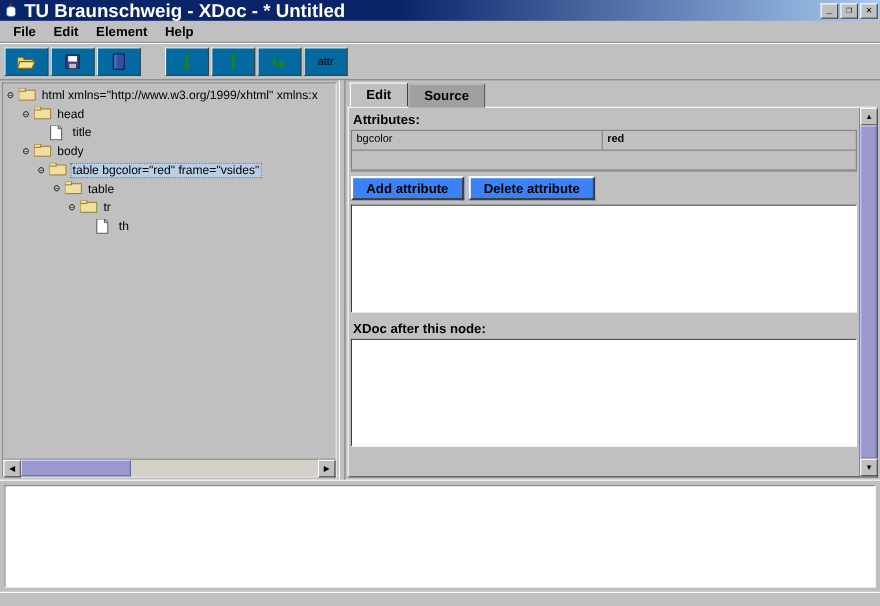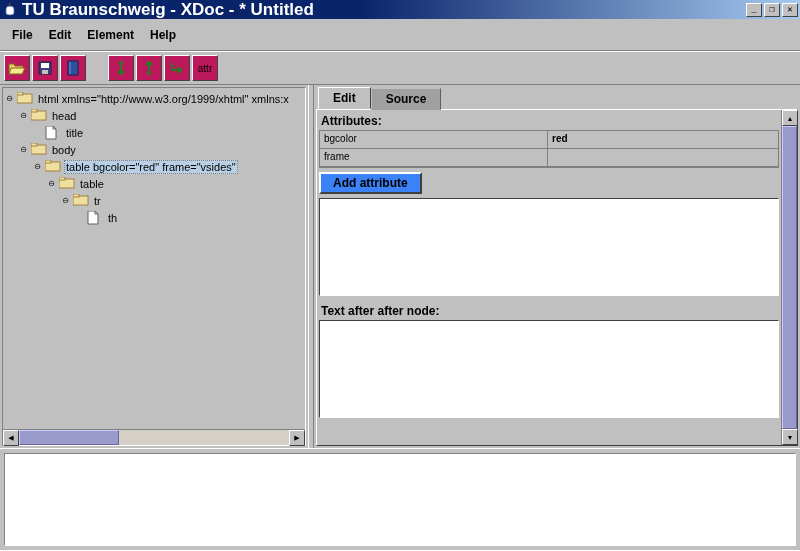--- a/index.html
+++ b/index.html
@@ -3,25 +3,25 @@
 <meta charset="utf-8">
 <style>
 * { box-sizing: border-box; margin: 0; padding: 0; }
 body { font-family: "Helvetica", Arial, sans-serif; font-size: 11px; background: #c0c0c0; width: 800px; height: 551px; overflow: hidden; }
 
 .titlebar { height: 19px; background: linear-gradient(to right, #0a246a 0%, #0a246a 45%, #a6caf0 100%); color: #fff; display: flex; align-items: center; padding: 0 2px; }
 .titlebar .java-icon { width: 16px; height: 16px; margin-right: 4px; display: flex; align-items: center; justify-content: center; }
 .titlebar .title { flex: 1; font-weight: bold; font-size: 17px; }
 .win-btn { width: 16px; height: 14px; background: #c0c0c0; border: 1px solid; border-color: #fff #404040 #404040 #fff; margin-left: 2px; display: flex; align-items: center; justify-content: center; font-size: 9px; font-family: "Courier New", monospace; color: #000; cursor: default; }
 
-.menubar { height: 32px; background: #c0c0c0; display: flex; align-items: center; padding: 0 4px; border-bottom: 1px solid #808080; }
+.menubar { height: 20px; background: #c0c0c0; display: flex; align-items: center; padding: 0 4px; border-bottom: 1px solid #808080; }
 .menu-item { padding: 2px 8px; cursor: default; font-size: 12px; font-weight: bold; }
 
 .toolbar { height: 34px; background: #c0c0c0; display: flex; align-items: center; padding: 2px 4px; border-bottom: 1px solid #808080; border-top: 1px solid #fff; }
-.tb-btn { width: 26px; height: 26px; border: 1px solid; border-color: #fff #404040 #404040 #fff; background: #be185d; display: flex; align-items: center; justify-content: center; margin-right: 2px; cursor: default; }
+.tb-btn { width: 40px; height: 26px; border: 1px solid; border-color: #fff #404040 #404040 #fff; background: #0369a1; display: flex; align-items: center; justify-content: center; margin-right: 2px; cursor: default; }
 .tb-sep { width: 20px; }
 
 .main { display: flex; height: 363px; }
 
 .left-pane { width: 304px; background: #c0c0c0; display: flex; flex-direction: column; border: 1px solid; border-color: #808080 #fff #fff #808080; margin: 2px; }
 .tree { flex: 1; overflow: auto; padding: 2px; background: #c0c0c0; }
 .tree-row { display: flex; align-items: center; height: 17px; white-space: nowrap; cursor: default; }
 .tree-indent { display: inline-block; }
 .tree-toggle { width: 9px; height: 9px; display: inline-flex; align-items: center; justify-content: center; margin-right: 3px; font-size: 8px; }
 .tree-icon { width: 16px; height: 13px; margin-right: 3px; display: inline-flex; }
@@ -255,29 +255,29 @@
     </div>
     <div class="tab-content">
       <div class="content-inner">
         <div class="attr-header">Attributes:</div>
         <div class="attr-table">
           <div class="attr-row">
             <div class="attr-cell name">bgcolor</div>
             <div class="attr-cell val">red</div>
           </div>
           <div class="attr-row">
-            <div class="attr-cell name">frame</div>
           </div>
         </div>
         <div class="btn-row">
           <button class="push-btn">Add attribute</button>
+          <button class="push-btn">Delete attribute</button>
         </div>
         <div class="textarea"></div>
         <div style="height:6px"></div>
-        <div class="text-label">Text after after node:</div>
+        <div class="text-label">XDoc after this node:</div>
         <div class="textarea"></div>
       </div>
       <div class="v-scroll">
         <span class="scroll-btn">▲</span>
         <div class="v-track">
           <div class="v-thumb"></div>
         </div>
         <span class="scroll-btn">▼</span>
       </div>
     </div>

